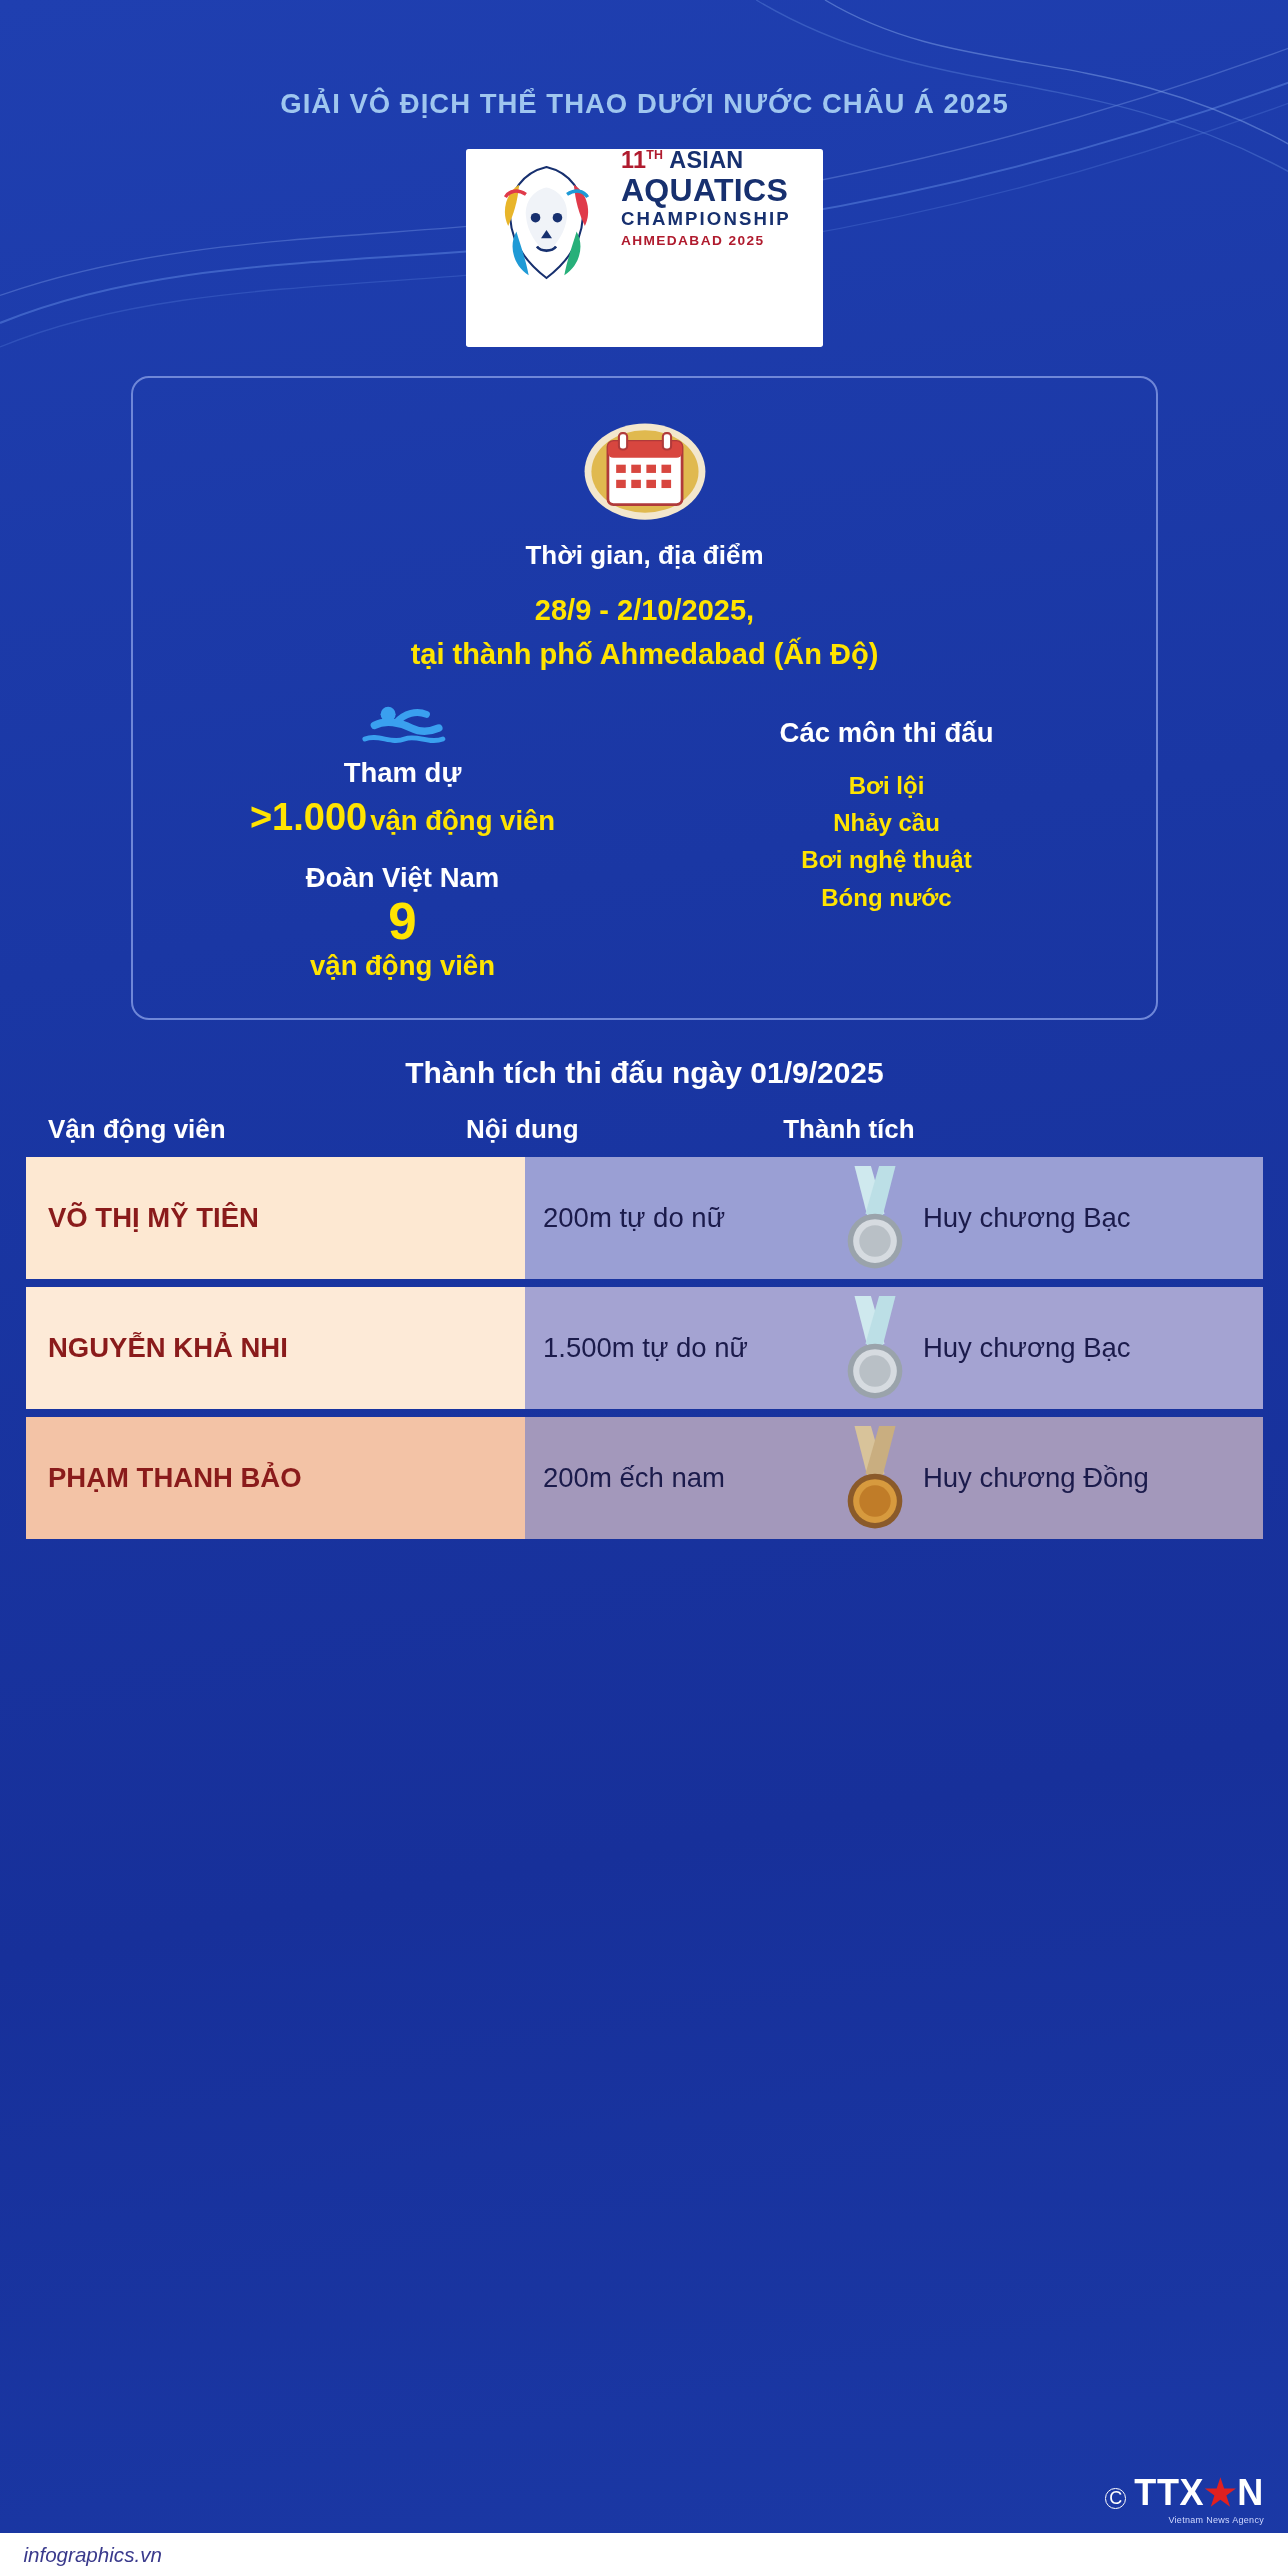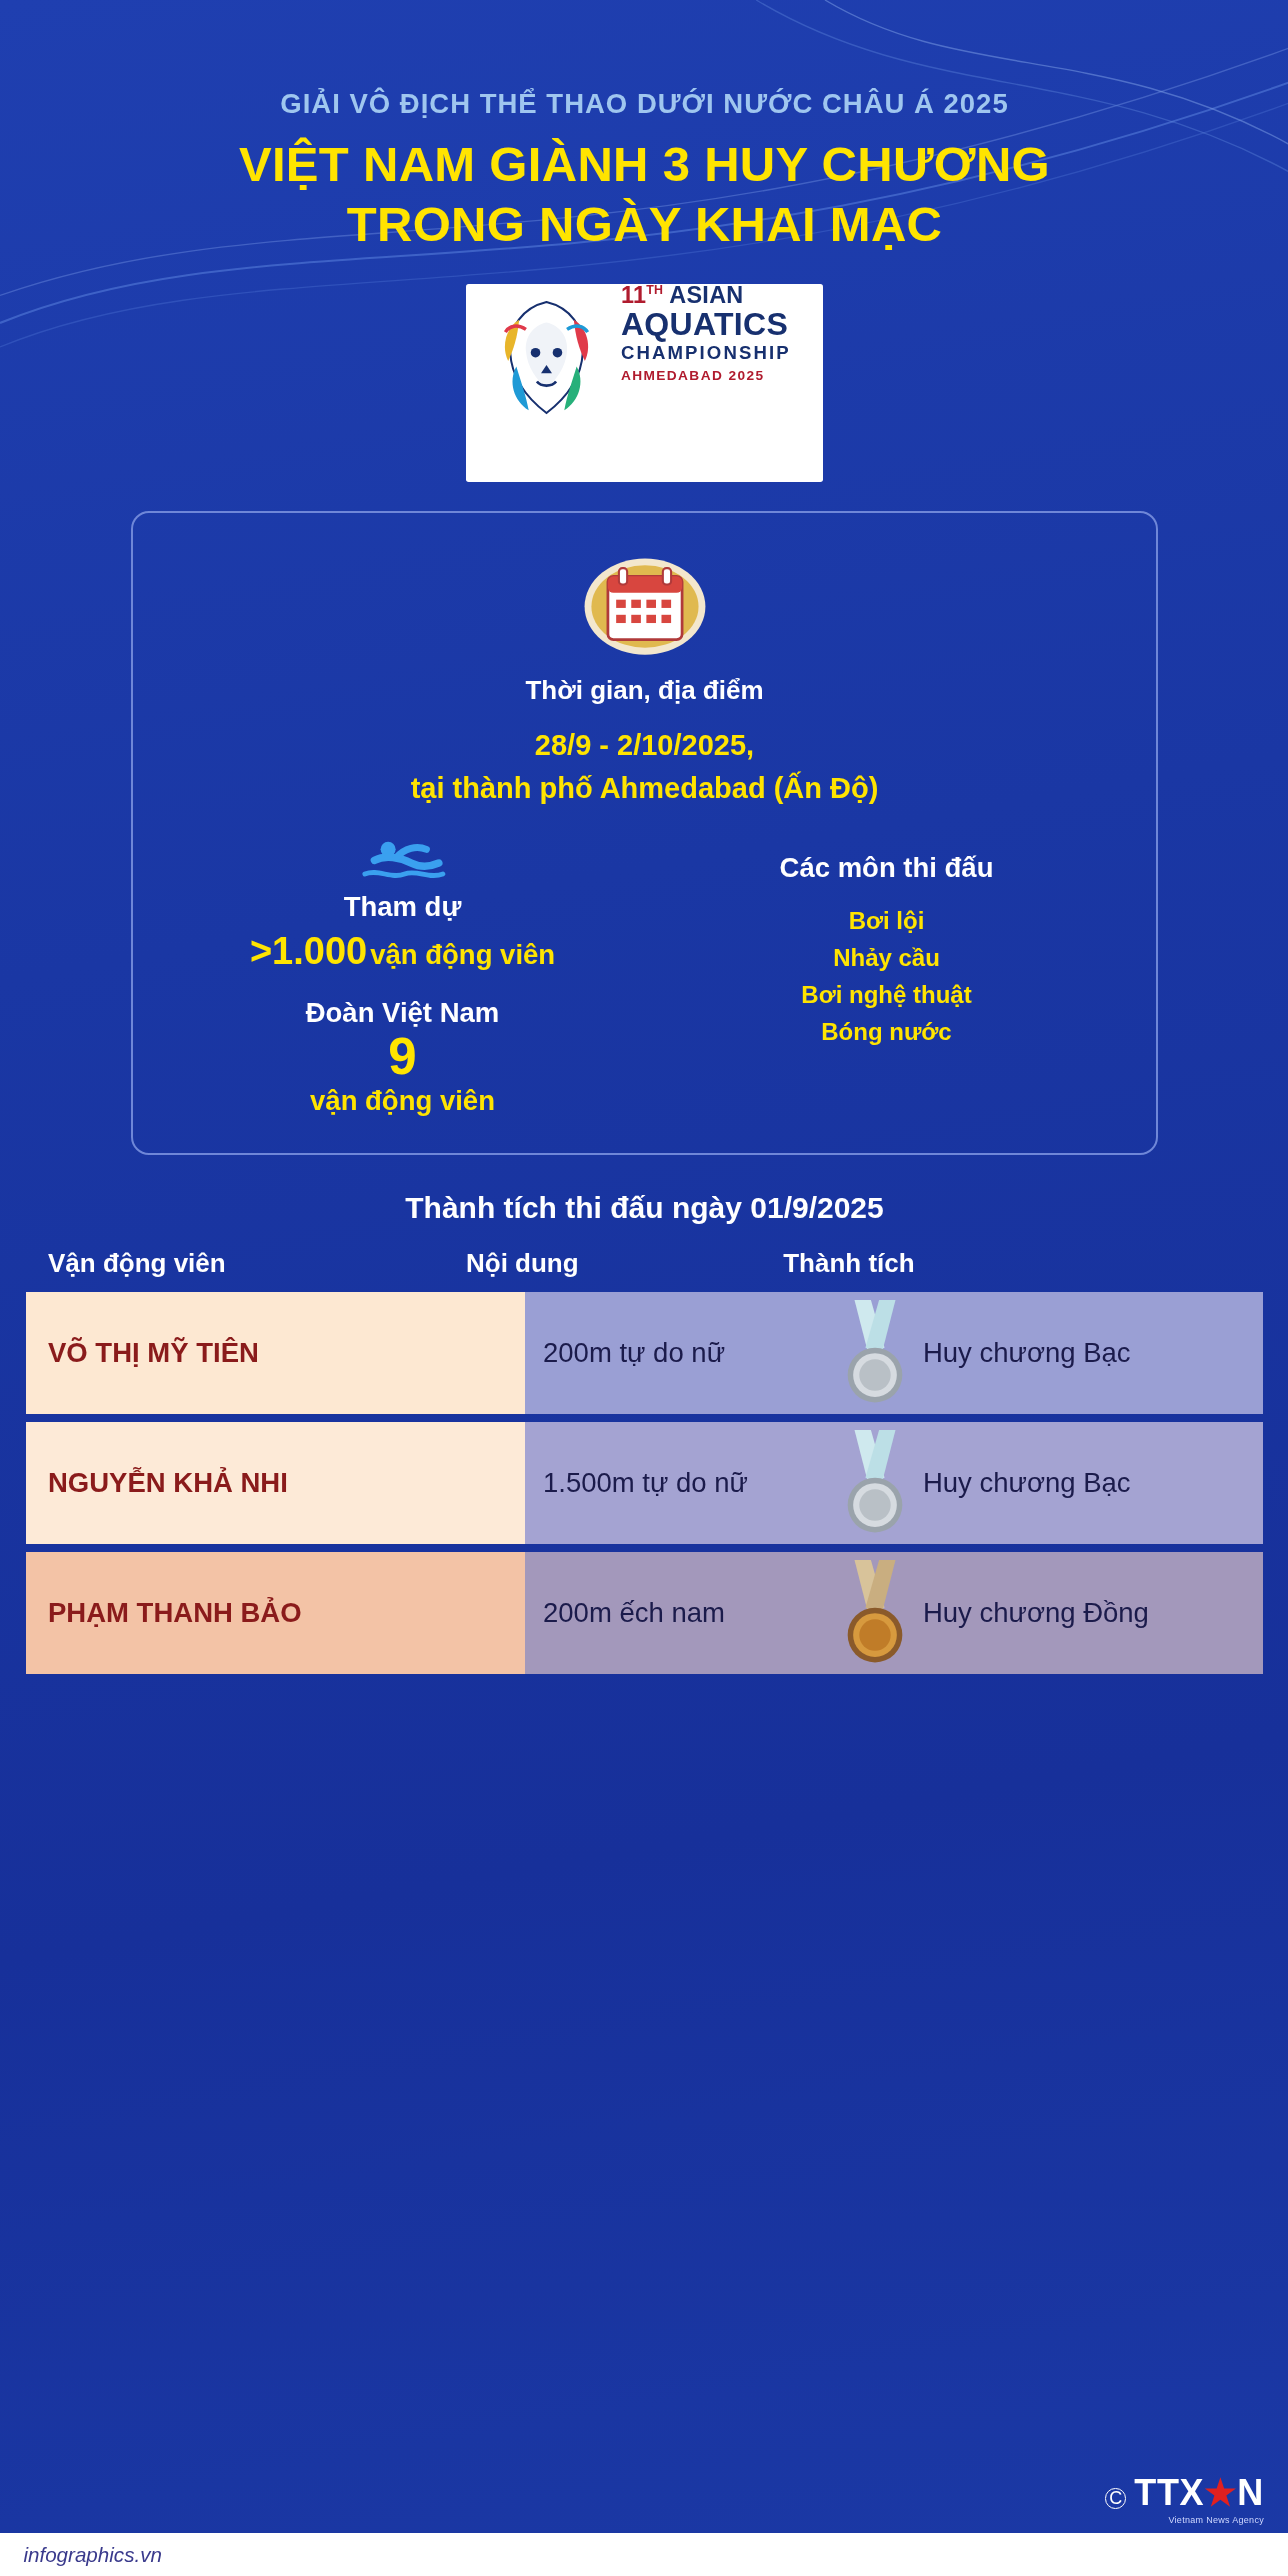--- a/index.html
+++ b/index.html
@@ -208,24 +208,20 @@
   <svg class="swoosh" viewBox="0 0 1875 620" preserveAspectRatio="none">
     <path d="M0,470 C420,300 900,470 1875,120" stroke="#4a6fd0" stroke-width="3" fill="none" opacity="0.75"></path>
     <path d="M0,505 C400,340 920,500 1875,150" stroke="#3c5fc4" stroke-width="2" fill="none" opacity="0.6"></path>
     <path d="M0,430 C460,270 880,430 1875,70" stroke="#6f8ee0" stroke-width="2" fill="none" opacity="0.45"></path>
     <path d="M1200,0 C1400,120 1600,60 1875,210" stroke="#7fa2e8" stroke-width="2" fill="none" opacity="0.5"></path>
     <path d="M1100,0 C1350,150 1580,90 1875,250" stroke="#5f86dd" stroke-width="2" fill="none" opacity="0.4"></path>
   </svg>
 
   <div class="hdr">
     <div class="kicker">GIẢI VÔ ĐỊCH THỂ THAO DƯỚI NƯỚC CHÂU Á 2025</div>
-    <div class="title">
-      <div>VIỆT NAM GIÀNH 3 HUY CHƯƠNG</div>
-      <div>TRONG NGÀY KHAI MẠC</div>
-    </div>
 
     <div class="logo-box">
       <div class="logo-inner">
         <svg width="137" height="158" viewBox="0 0 200 230">
           <path d="M100 20 C60 28 35 60 38 100 C40 140 60 170 100 200 C140 170 160 140 162 100 C165 60 140 28 100 20 Z" fill="#ffffff"></path>
           <path d="M100 26 C66 34 44 62 47 100 C49 134 66 162 100 188 C134 162 151 134 153 100 C156 62 134 34 100 26 Z" fill="none" stroke="#17306f" stroke-width="3"></path>
           <path d="M60 52 C40 64 34 92 44 112 C52 96 58 76 60 52 Z" fill="#e8b52a"></path>
           <path d="M140 52 C160 64 166 92 156 112 C148 96 142 76 140 52 Z" fill="#e03a4a"></path>
           <path d="M56 120 C44 142 52 170 74 184 C70 162 62 140 56 120 Z" fill="#1f9ad6"></path>
           <path d="M144 120 C156 142 148 170 126 184 C130 162 138 140 144 120 Z" fill="#27b07a"></path>

